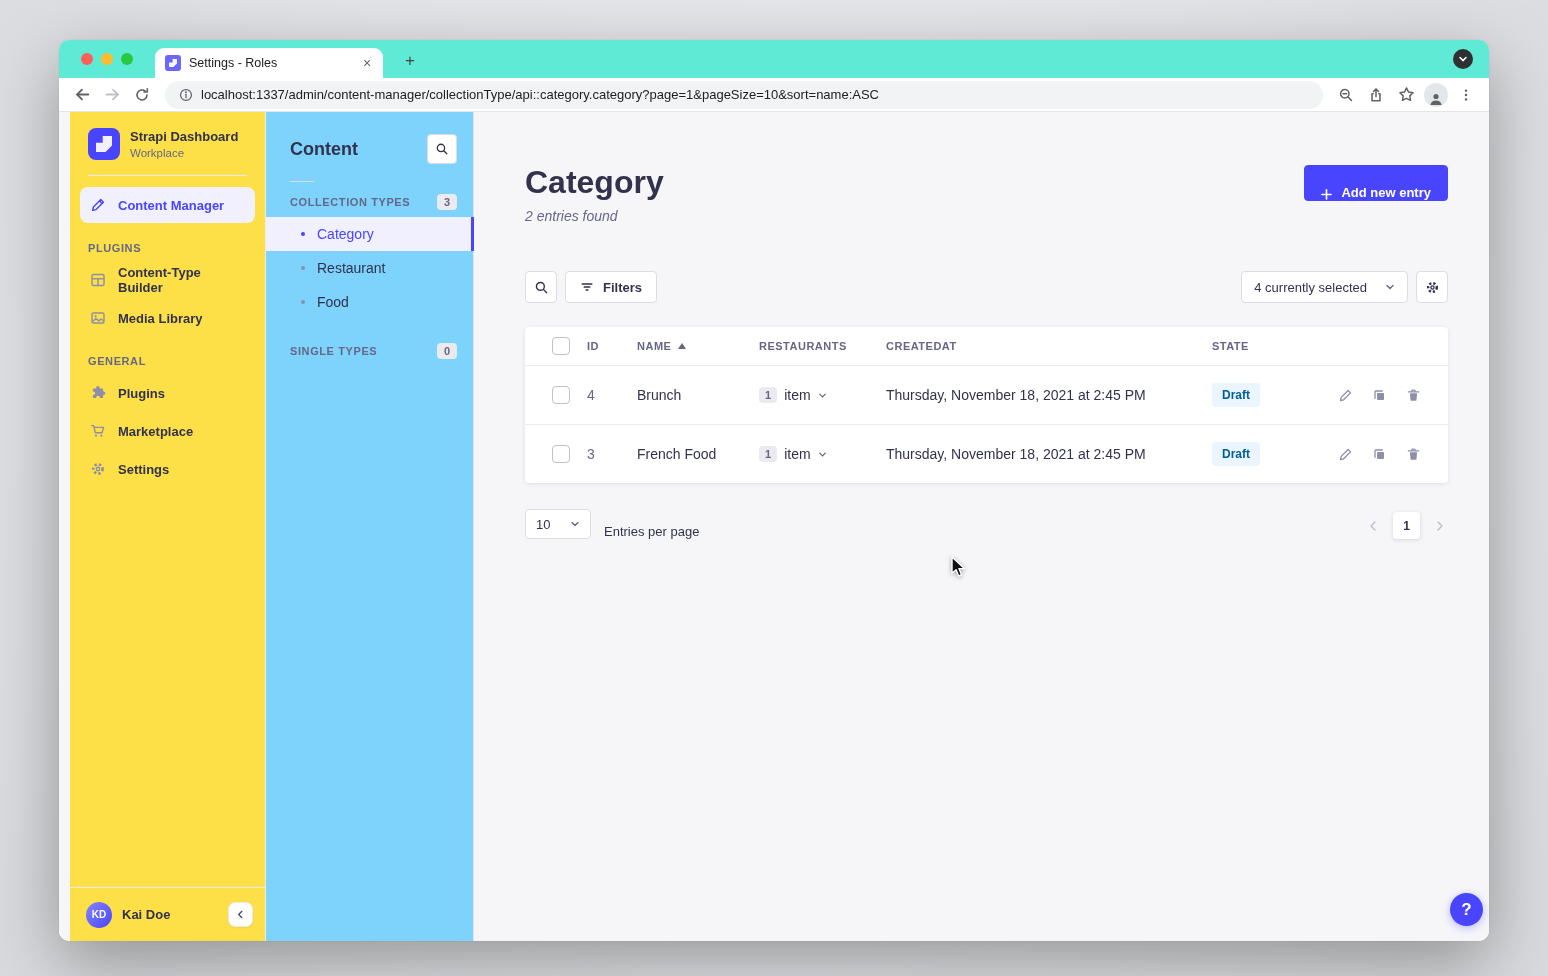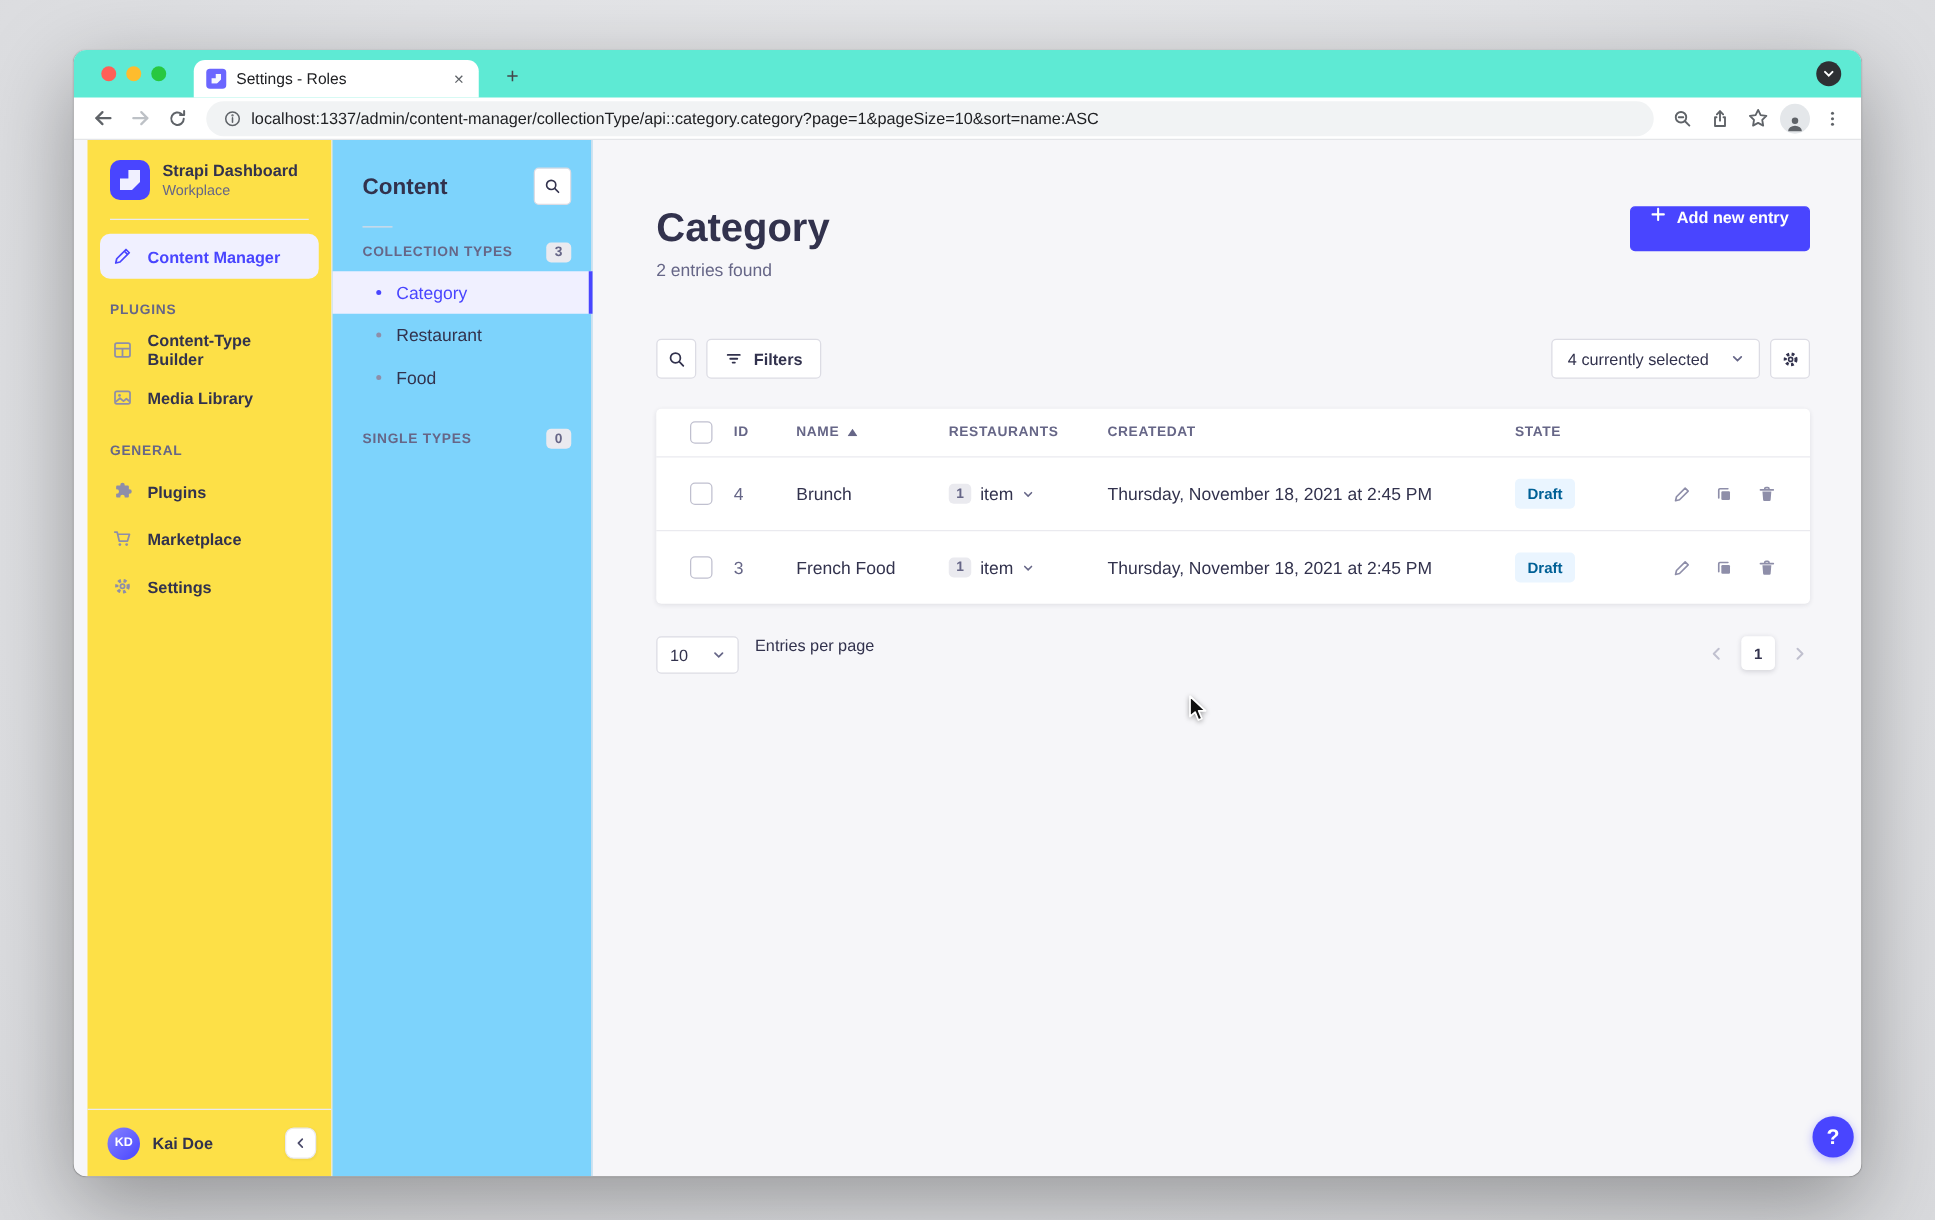--- a/index.html
+++ b/index.html
@@ -79,23 +79,23 @@
   .subnav-item { height:34px; display:flex; align-items:center; gap:12px; padding-left:35px; font-size:14px; color:#32324d; position:relative; }
   .subnav-item .dot { width:4px; height:4px; border-radius:50%; background:#8e8ea9; flex:none; }
   .subnav-item.active { background:#f0f0ff; color:#4945ff; font-weight:500; }
   .subnav-item.active .dot { background:#4945ff; }
   .subnav-item.active::after { content:""; position:absolute; right:-1px; top:0; bottom:0; width:3px; background:#4945ff; }
   .gap-lg { height:14px; }
   
   .main { flex:1; padding:53px 41px 0 51px; min-width:0; }
   .main-head { display:flex; justify-content:space-between; align-items:flex-start; }
   .page-title { font-size:32px; font-weight:700; color:#32324d; line-height:1.1; }
-  .page-sub { font-size:14px; color:#666687; margin-top:8px; }
+  .page-sub { font-size:14px; color:#666687; margin-top:8px;font-style:italic; }
   .btn-primary { background:#4945ff; border:1px solid #4945ff; color:#fff; font-size:13px; font-weight:600;
-    border-radius:4px; height:36px; padding:0 16px; display:flex; align-items:flex-start; gap:9px; cursor:default;}
+    border-radius:4px; height:36px; padding:0 16px; display:flex; align-items:flex-end; gap:9px; cursor:default;}
   .toolbar { margin-top:47px; display:flex; gap:8px; }
   .icon-btn { width:32px; height:32px; background:#fff; border:1px solid #dcdce4; border-radius:4px;
     display:flex; align-items:center; justify-content:center; color:#32324d; }
   .btn-outline { height:32px; background:#fff; border:1px solid #dcdce4; border-radius:4px; padding:0 14px;
     display:flex; align-items:center; gap:9px; font-size:13px; font-weight:600; color:#32324d; }
   .toolbar .spacer { flex:1; }
   .select { height:32px; background:#fff; border:1px solid #dcdce4; border-radius:4px; padding:0 12px;
     display:flex; align-items:center; gap:18px; font-size:13px; color:#32324d; }
   .select .chev { color:#666687; display:flex; }
   
@@ -113,21 +113,21 @@
   .name-val { font-size:14px; color:#32324d; }
   .rest-cell { display:flex; align-items:center; gap:7px; }
   .mini-badge { background:#eaeaef; color:#666687; font-size:11px; font-weight:600; border-radius:4px; padding:2px 6px; }
   .rest-label { font-size:14px; color:#32324d; }
   .date-val { font-size:14px; color:#32324d; }
   .state-badge { display:inline-block; background:#eaf5ff; color:#006096; font-size:12px; font-weight:600;
     border-radius:4px; padding:5px 10px; }
   .actions { display:flex; align-items:center; gap:19px; padding-left:14px; color:#8e8ea9; }
   .actions .act { display:flex; }
   
-  .pagination-row { margin-top:26px; display:flex; align-items:flex-start; }
+  .pagination-row { margin-top:26px; display:flex; align-items:flex-end; }
   .pagesize-select { height:30px; width:66px; background:#fff; border:1px solid #dcdce4; border-radius:4px;
     padding:0 10px; display:flex; align-items:center; justify-content:space-between; font-size:13px; color:#32324d; }
   .entries-label { font-size:13px; color:#32324d; margin-left:13px; }
   .pager { margin-left:auto; display:flex; align-items:center; gap:12px; }
   .pg-chev { color:#c0c0cf; display:flex; width:16px; justify-content:center; }
   .pg-page { width:27px; height:27px; background:#fff; border-radius:4px; box-shadow:0 1px 4px rgba(33,33,52,.15);
     display:flex; align-items:center; justify-content:center; font-size:12px; font-weight:700; color:#32324d; }
   
   .help-fab { position:absolute; right:6px; bottom:15px; width:33px; height:33px; border-radius:50%;
     background:#4945ff; color:#fff; font-size:17px; font-weight:700; display:flex; align-items:center;

